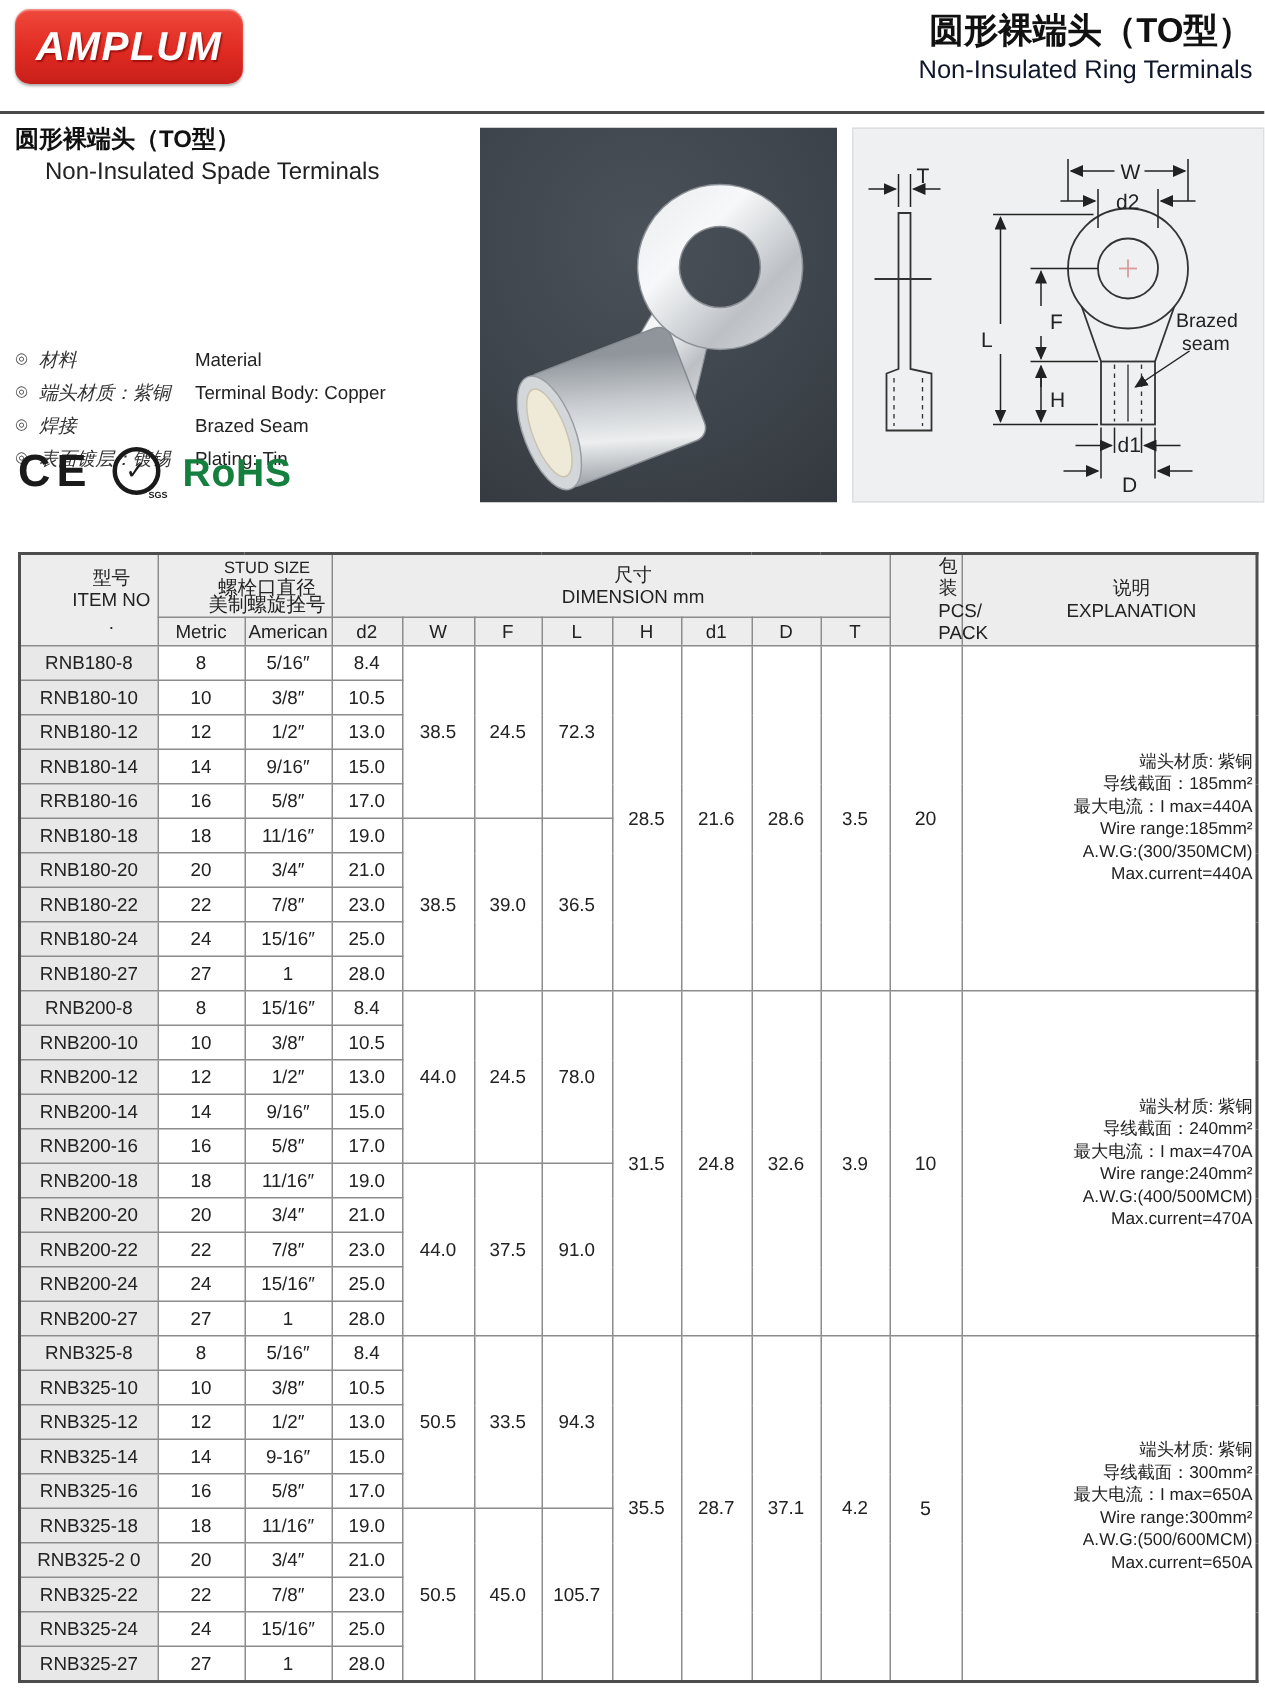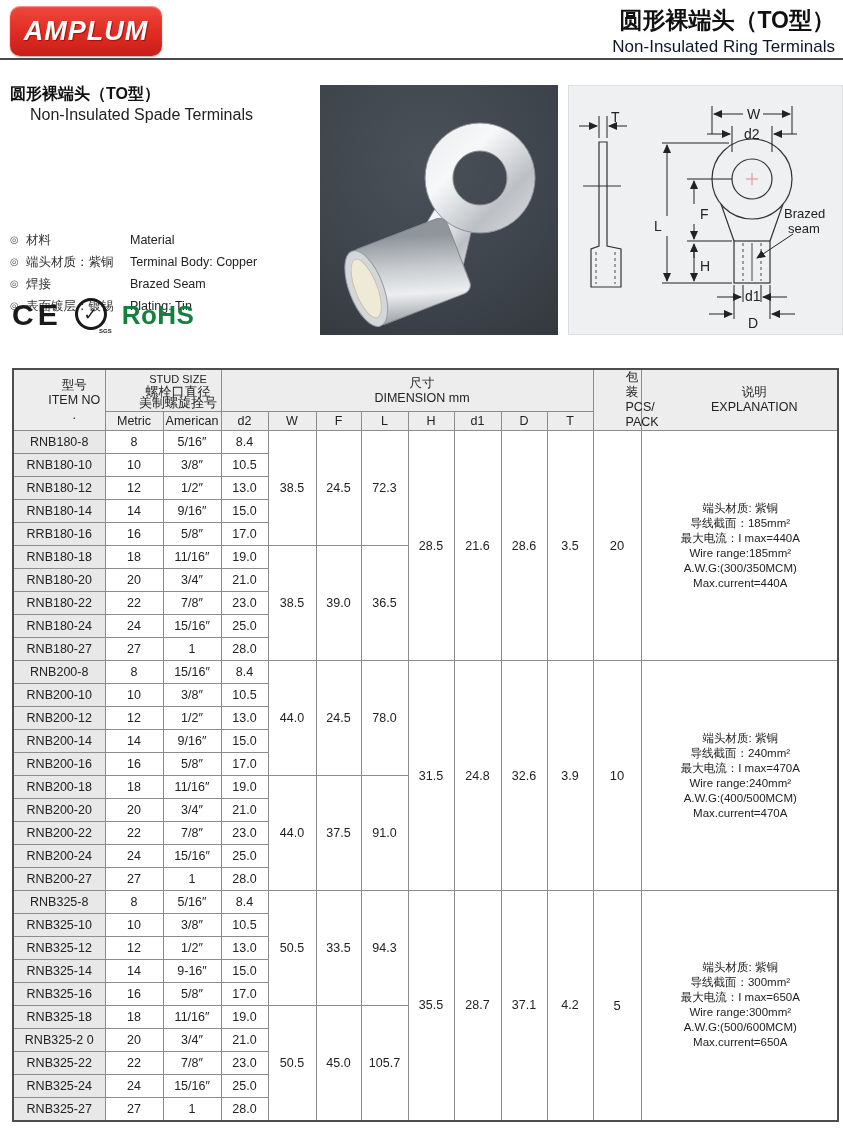--- a/index.html
+++ b/index.html
@@ -2,41 +2,41 @@
 <html><head>
 <meta charset="utf-8">
 <style>
   * { margin:0; padding:0; box-sizing:border-box; }
   html,body { background:#ffffff; }
   body {
     width:843px; height:1137px; position:relative; overflow:hidden;
     font-family:"Liberation Sans","DejaVu Sans",sans-serif; color:#1c1c1c;
   }
   
-  .page-header { position:absolute; left:0; top:0; width:843px; height:60px; border-bottom:2px solid #4a4a4a; }
+  .page-header { position:absolute; left:0; top:0; width:843px; height:76px; border-bottom:2px solid #4a4a4a; }
   .logo {
     position:absolute; left:10px; top:6px; width:152px; height:50px;
     background:linear-gradient(180deg,#f0483c 0%,#e02b22 55%,#c81f1a 100%);
     border-radius:10px; display:flex; align-items:center; justify-content:center;
     box-shadow:0 1px 2px rgba(0,0,0,.35), inset 0 1px 1px rgba(255,255,255,.45);
   }
   .logo span { color:#fff; font-weight:bold; font-style:italic; font-size:27px; letter-spacing:1px;
     text-shadow:1px 1px 1px rgba(120,0,0,.6); }
   .head-titles { position:absolute; right:8px; top:5px; text-align:right; }
   .head-title-zh { font-size:23px; font-weight:600; color:#111; line-height:30px; }
   .head-title-en { font-size:17px; color:#0f172a; line-height:24px; }
 
   
   .intro { position:absolute; left:10px; top:84px; width:300px; }
   .intro-title-zh { font-size:16px; font-weight:bold; color:#111; line-height:20px; }
   .intro-title-en { font-size:16px; color:#222; line-height:21px;margin-left:20px; }
   .materials { position:absolute; left:0; top:148px; width:300px; }
   .mat-row { display:flex; align-items:flex-start; margin-bottom:6px; font-size:12.5px; color:#333; }
   .bullet { width:16px; font-size:10px; color:#555; line-height:16px; }
-  .mat-zh { width:104px; line-height:16px; }
+  .mat-zh { width:104px; line-height:16px;font-style:italic; }
   .mat-en { flex:1; line-height:16px; color:#222; }
   .certs { position:absolute; left:2px; top:214px; display:flex; align-items:center; gap:13px;text-align:center; }
   .ce-mark { font-size:30px; font-weight:600; letter-spacing:4px; color:#1a1a1a; }
   .sgs-badge { position:relative; width:34px; height:34px; }
   .sgs-circle { width:32px; height:32px; border:3px solid #1a1a1a; border-radius:50%;
     display:flex; align-items:center; justify-content:center; font-size:17px; font-weight:bold; color:#1a1a1a; }
   .sgs-text { position:absolute; right:-4px; bottom:-2px; font-size:6px; font-weight:bold; color:#1a1a1a; background:#fff; padding:0 1px; }
   .rohs-mark { font-size:26px; font-weight:800; color:#15803d; letter-spacing:0.5px; }
 
   
@@ -54,21 +54,21 @@
   table.spec { border:2px solid #4d4d4d; }
   table.spec thead th { background:#ededed; font-weight:normal; }
   .hdr-zh { font-size:12.5px; line-height:15px; }
   .hdr-en { font-size:12.5px; line-height:15px; }
   .hdr-small-zh { font-size:13px; line-height:11px; letter-spacing:0; }
   .hdr-stud-en { font-size:11px; line-height:13px; }
   tr.hrow1 th { height:34px;padding-left:32px; }
   tr.hrow2 th { height:16px; }
   tbody td { height:23px; background:#fff; }
   tbody td.item-cell { background:#e8e8e8; }
-  tbody td.expl-cell { text-align:center; padding-left:4px; font-size:11.5px; line-height:15px; color:#222; }
+  tbody td.expl-cell { text-align:right; padding-left:4px; font-size:11.5px; line-height:15px; color:#222; }
   tbody td.pcs-cell { font-size:13px; }
 </style>
 </head>
 <body>
 
 <div class="page-header">
   <div class="logo">
     <span>AMPLUM</span>
   </div>
   <div class="head-titles">

